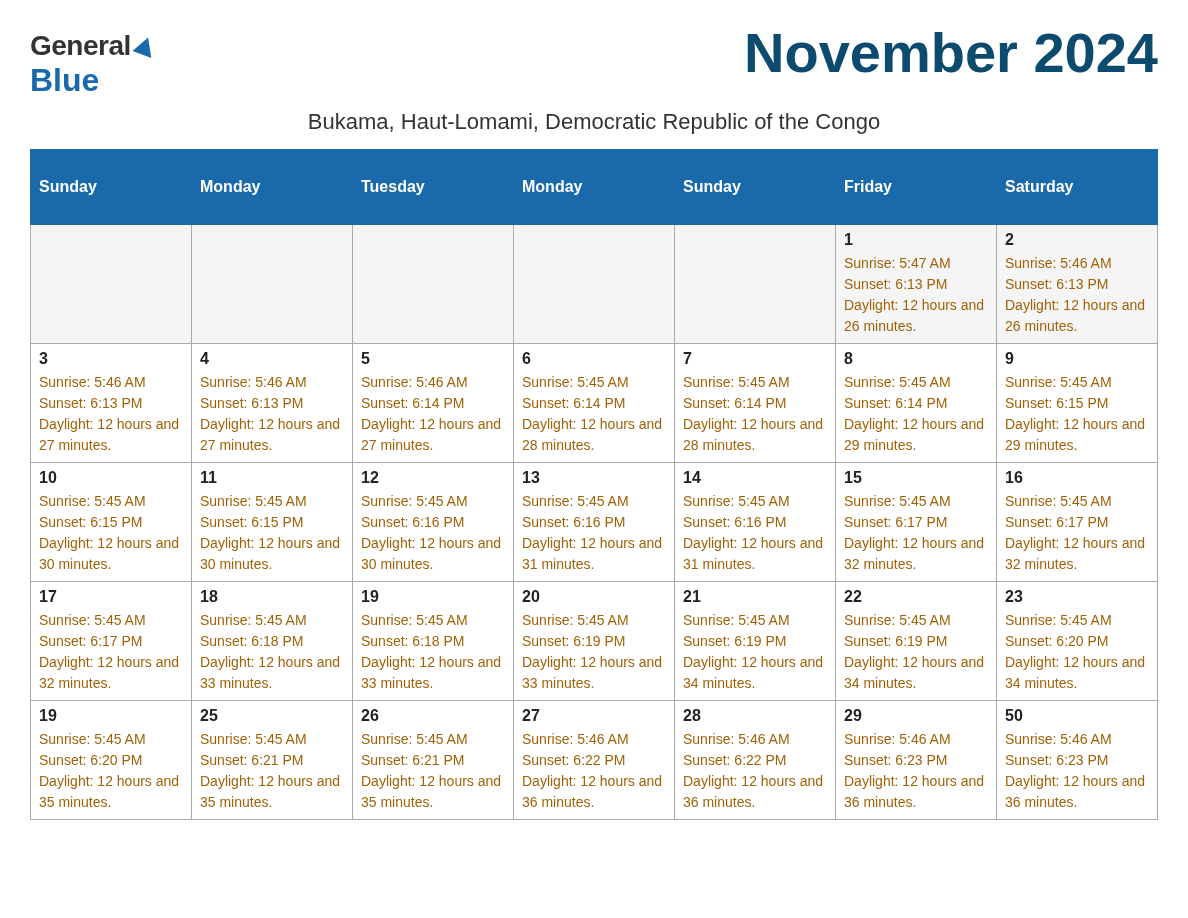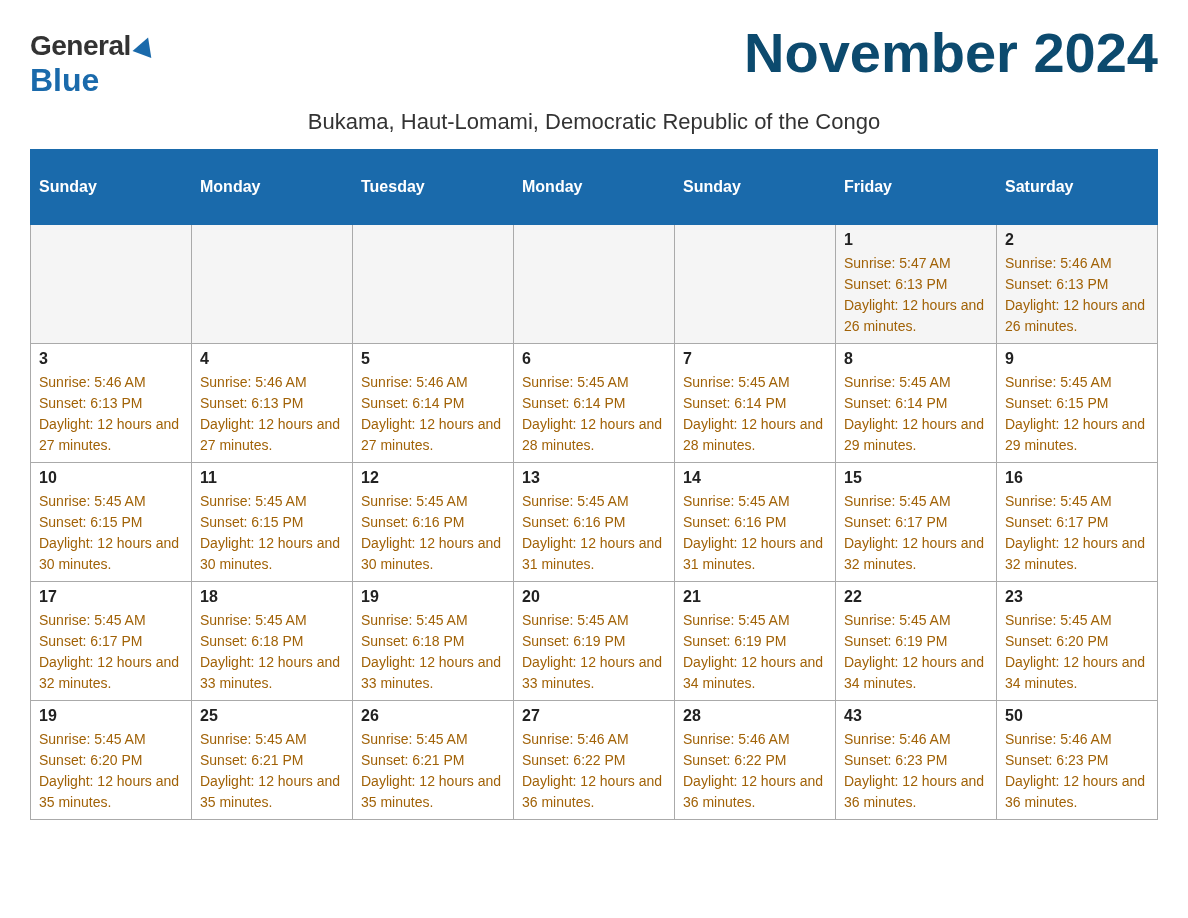--- a/index.html
+++ b/index.html
@@ -252,21 +252,21 @@
         </td>
         <td>
           <span class="day-number">27</span>
           <div class="day-info">Sunrise: 5:46 AM<br>Sunset: 6:22 PM<br>Daylight: 12 hours and 36 minutes.</div>
         </td>
         <td>
           <span class="day-number">28</span>
           <div class="day-info">Sunrise: 5:46 AM<br>Sunset: 6:22 PM<br>Daylight: 12 hours and 36 minutes.</div>
         </td>
         <td>
-          <span class="day-number">43</span>
+          <span class="day-number">29</span>
           <div class="day-info">Sunrise: 5:46 AM<br>Sunset: 6:23 PM<br>Daylight: 12 hours and 36 minutes.</div>
         </td>
         <td>
           <span class="day-number">50</span>
           <div class="day-info">Sunrise: 5:46 AM<br>Sunset: 6:23 PM<br>Daylight: 12 hours and 36 minutes.</div>
         </td>
       </tr>
     </tbody>
 </table>
 

